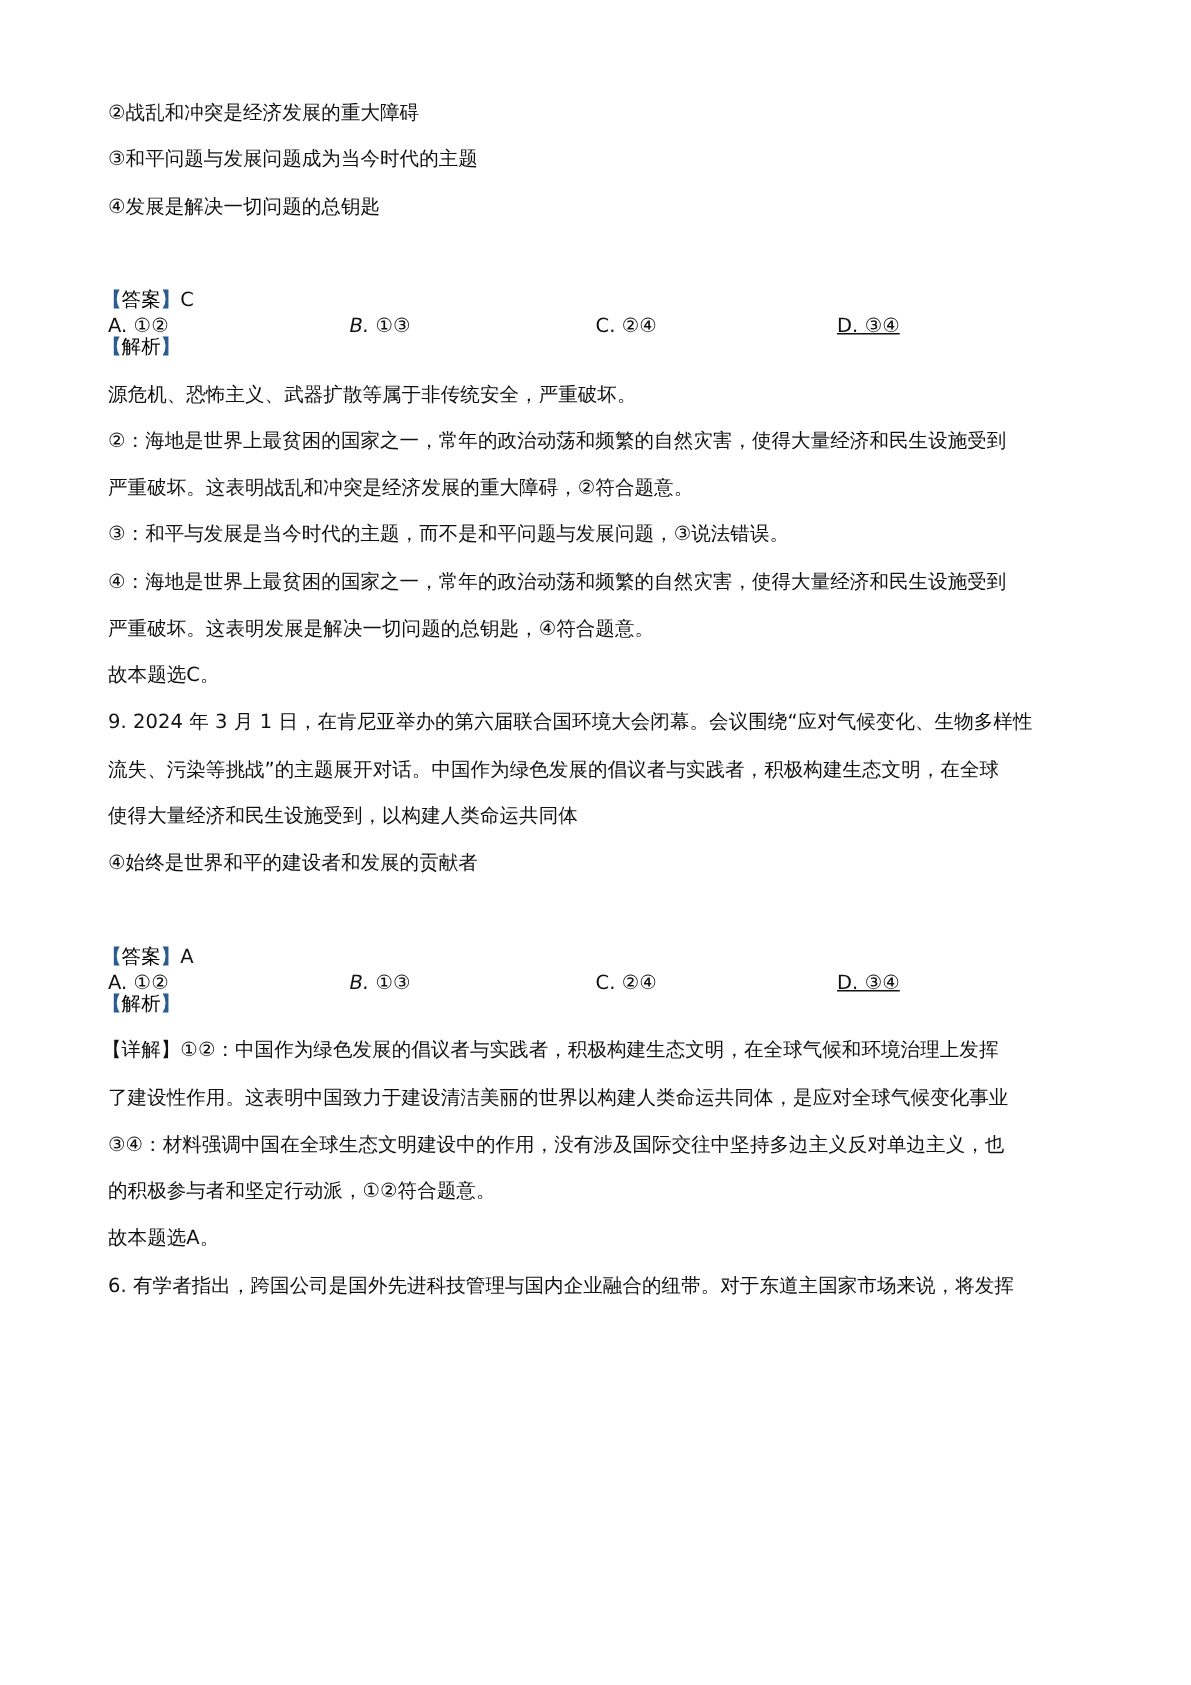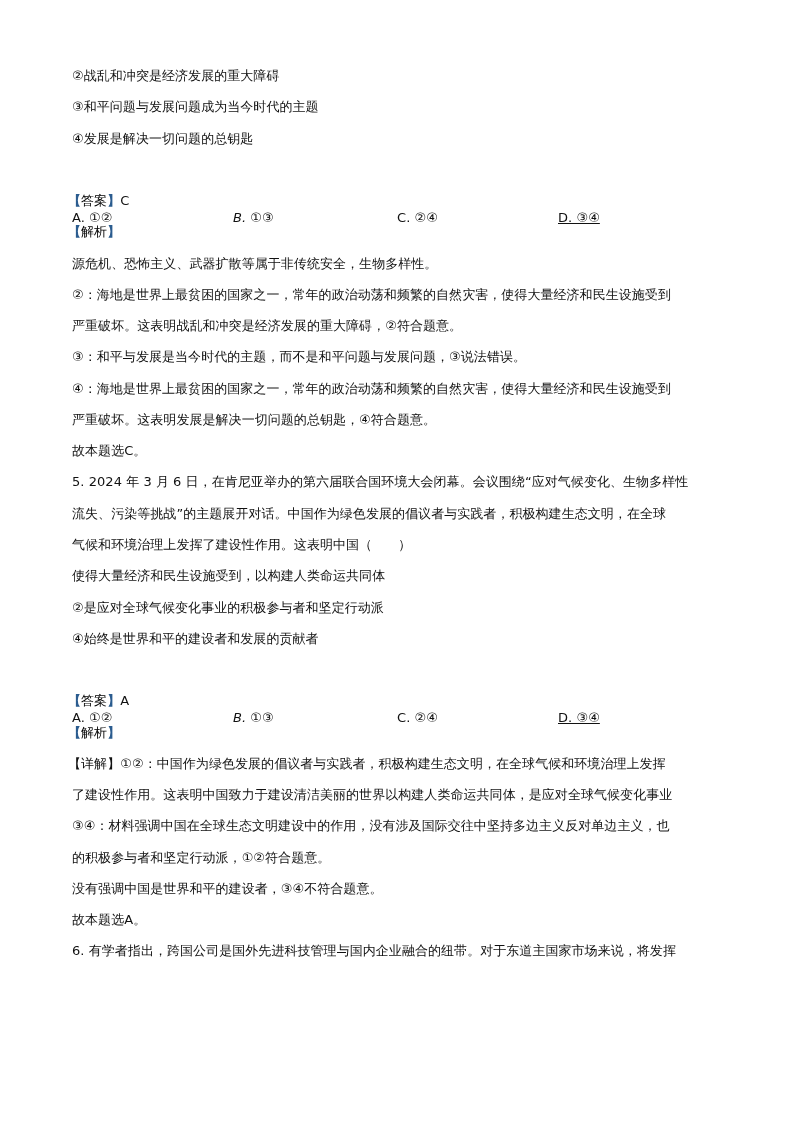--- a/index.html
+++ b/index.html
@@ -69,34 +69,32 @@
   </div>
 
   <div class="line tag-line">
     <span class="br">【</span><span class="tag">答案</span><span class="br">】</span><span>C</span>
   </div>
 
   <div class="line tag-line">
     <span class="br">【</span><span class="tag">解析</span><span class="br">】</span>
   </div>
 
-  <div class="line">源危机、恐怖主义、武器扩散等属于非传统安全，生物多样性。</div>
+  <div class="line">源危机、恐怖主义、武器扩散等属于非传统安全，严重破坏。</div>
   <div class="line">②：海地是世界上最贫困的国家之一，常年的政治动荡和频繁的自然灾害，使得大量经济和民生设施受到</div>
   <div class="line">严重破坏。这表明战乱和冲突是经济发展的重大障碍，②符合题意。</div>
   <div class="line">③：和平与发展是当今时代的主题，而不是和平问题与发展问题，③说法错误。</div>
   <div class="line">④：海地是世界上最贫困的国家之一，常年的政治动荡和频繁的自然灾害，使得大量经济和民生设施受到</div>
   <div class="line">严重破坏。这表明发展是解决一切问题的总钥匙，④符合题意。</div>
   <div class="line">故本题选C。</div>
 
-  <div class="line">5. 2024 年 3 月 6 日，在肯尼亚举办的第六届联合国环境大会闭幕。会议围绕“应对气候变化、生物多样性</div>
+  <div class="line">9. 2024 年 3 月 1 日，在肯尼亚举办的第六届联合国环境大会闭幕。会议围绕“应对气候变化、生物多样性</div>
   <div class="line">流失、污染等挑战”的主题展开对话。中国作为绿色发展的倡议者与实践者，积极构建生态文明，在全球</div>
-  <div class="line">气候和环境治理上发挥了建设性作用。这表明中国（　　）</div>
 
   <div class="line">使得大量经济和民生设施受到，以构建人类命运共同体</div>
-  <div class="line">②是应对全球气候变化事业的积极参与者和坚定行动派</div>
   <div class="line">④始终是世界和平的建设者和发展的贡献者</div>
 
   <div class="line options">
     <span class="opt a">A. ①②</span>
     <span class="opt b">B. ①③</span>
     <span class="opt c">C. ②④</span>
     <span class="opt d">D. ③④</span>
   </div>
 
   <div class="line tag-line">
@@ -106,18 +104,17 @@
   <div class="line tag-line">
     <span class="br">【</span><span class="tag">解析</span><span class="br">】</span>
   </div>
 
   <div class="line tag-line">
     <span>【</span><span>详解</span><span>】</span><span>①②：中国作为绿色发展的倡议者与实践者，积极构建生态文明，在全球气候和环境治理上发挥</span>
   </div>
   <div class="line">了建设性作用。这表明中国致力于建设清洁美丽的世界以构建人类命运共同体，是应对全球气候变化事业</div>
   <div class="line">③④：材料强调中国在全球生态文明建设中的作用，没有涉及国际交往中坚持多边主义反对单边主义，也</div>
   <div class="line">的积极参与者和坚定行动派，①②符合题意。</div>
-  <div class="line">没有强调中国是世界和平的建设者，③④不符合题意。</div>
   <div class="line">故本题选A。</div>
 
   <div class="line">6. 有学者指出，跨国公司是国外先进科技管理与国内企业融合的纽带。对于东道主国家市场来说，将发挥</div>
 
 </div>
 
 </body></html>

